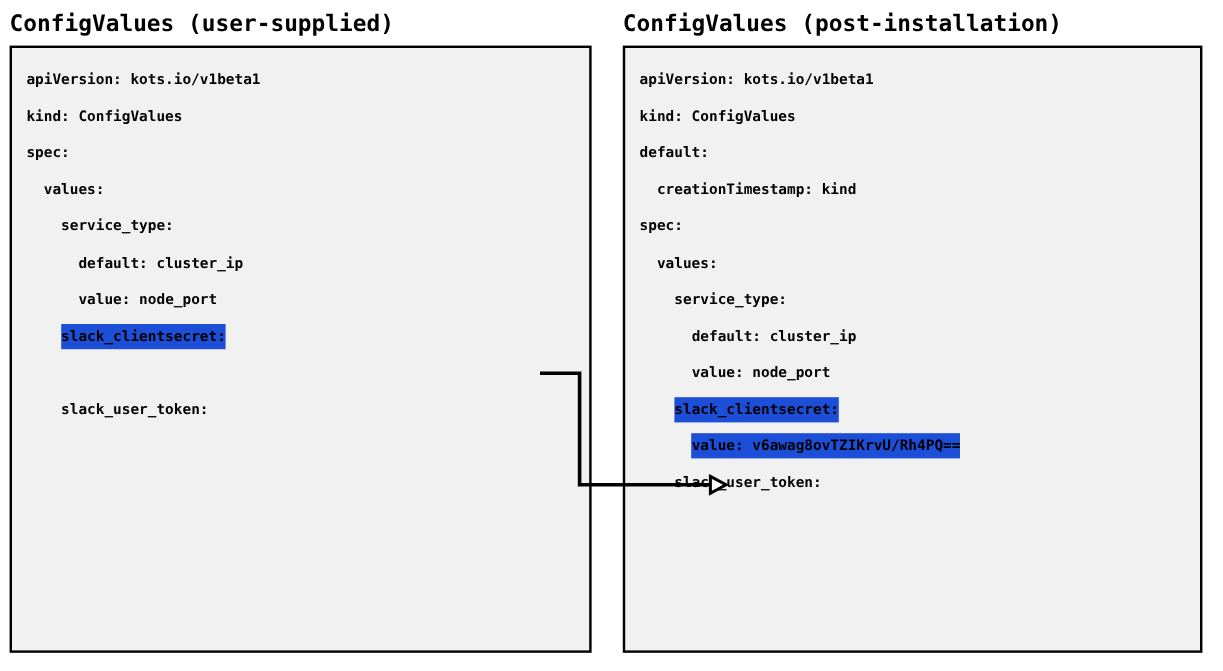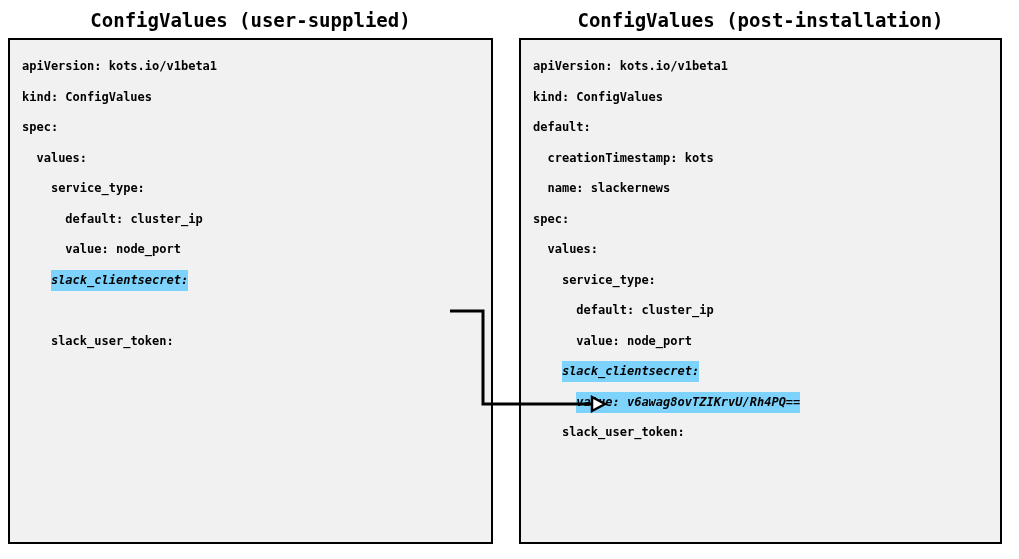--- a/index.html
+++ b/index.html
@@ -16,21 +16,21 @@
   }
 
   .panel-title {
     position: absolute;
     font-family: "DejaVu Sans Mono", "Liberation Mono", monospace;
     font-size: 19px;
     font-weight: bold;
     color: #000000;
     letter-spacing: 0px;
     white-space: pre;
-    text-align: center;
+    text-align: left;
     top: 8px;
     line-height: 24px;
   }
   #title-left  { left: 8px;   width: 485px; }
   #title-right { left: 519px; width: 483px; }
 
   .panel {
     position: absolute;
     top: 38px;
     height: 506px;
@@ -55,24 +55,23 @@
     font-weight: bold;
     color: #000000;
     height: 30.5px;
     line-height: 30.5px;
     white-space: pre;
   }
   .code-line > span.seg {
     white-space: pre;
   }
   .code-line > span.hl {
-    background: #7dd3fc;
+    background: #1d4ed8;
     padding: 3px 0 4px 0;
     box-decoration-break: clone;
-    font-style: italic;
     -webkit-box-decoration-break: clone;
   }
 
   #connector {
     position: absolute;
     left: 0;
     top: 0;
     width: 1019px;
     height: 559px;
     pointer-events: none;
@@ -98,22 +97,21 @@
       <div class="code-line"><span class="seg">      </span></div>
       <div class="code-line"><span class="seg">    </span><span class="seg">slack_user_token:</span></div>
     </div>
 </div>
 
 <div class="panel" id="panel-right">
   <div class="code-block" id="code-right">
       <div class="code-line"><span class="seg">apiVersion: kots.io/v1beta1</span></div>
       <div class="code-line"><span class="seg">kind: ConfigValues</span></div>
       <div class="code-line"><span class="seg">default:</span></div>
-      <div class="code-line"><span class="seg">  </span><span class="seg">creationTimestamp: kots</span></div>
-      <div class="code-line"><span class="seg">  </span><span class="seg">name: slackernews</span></div>
+      <div class="code-line"><span class="seg">  </span><span class="seg">creationTimestamp: kind</span></div>
       <div class="code-line"><span class="seg">spec:</span></div>
       <div class="code-line"><span class="seg">  </span><span class="seg">values:</span></div>
       <div class="code-line"><span class="seg">    </span><span class="seg">service_type:</span></div>
       <div class="code-line"><span class="seg">      </span><span class="seg">default: cluster_ip</span></div>
       <div class="code-line"><span class="seg">      </span><span class="seg">value: node_port</span></div>
       <div class="code-line"><span class="seg">    </span><span class="hl">slack_clientsecret:</span></div>
       <div class="code-line"><span class="seg">      </span><span class="hl">value: v6awag8ovTZIKrvU/Rh4PQ==</span></div>
       <div class="code-line"><span class="seg">    </span><span class="seg">slack_user_token:</span></div>
       <div class="code-line"><span class="seg">      </span></div>
     </div>

